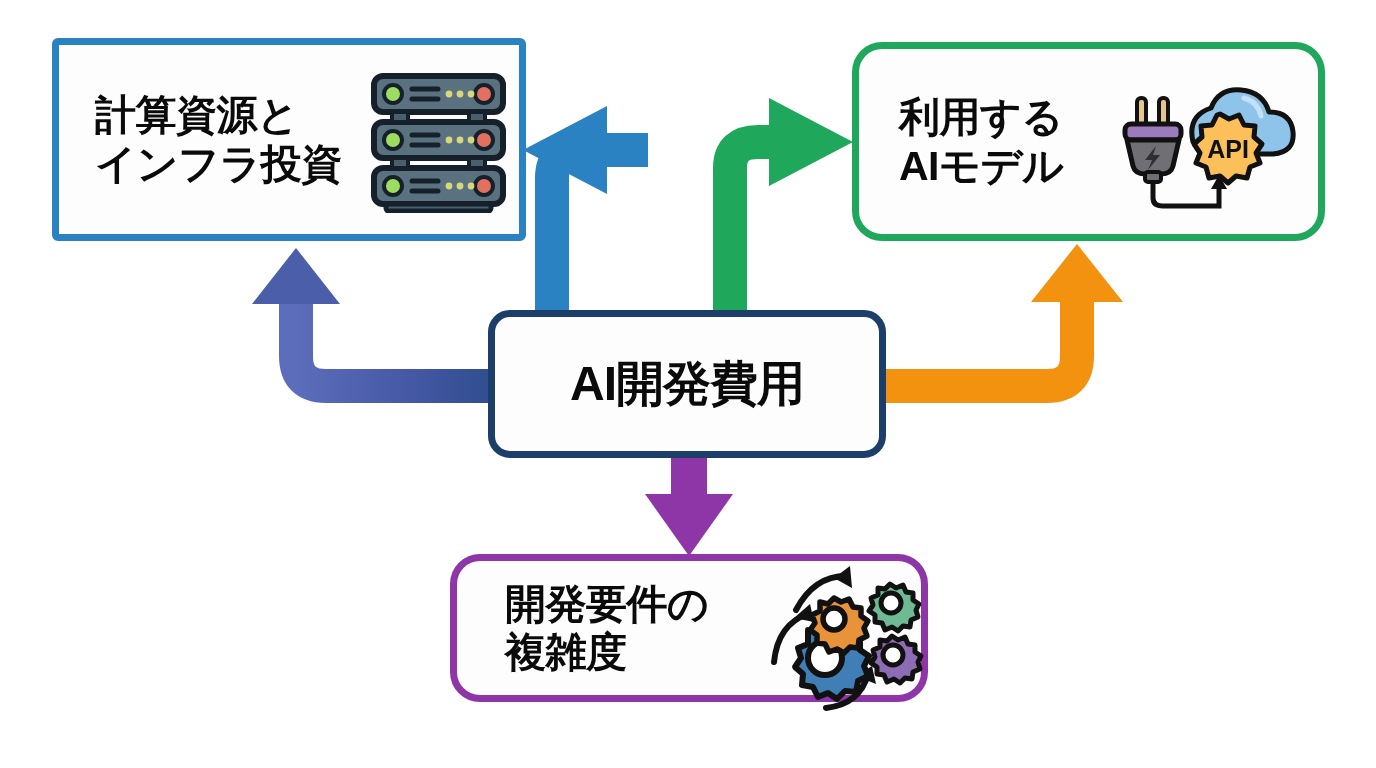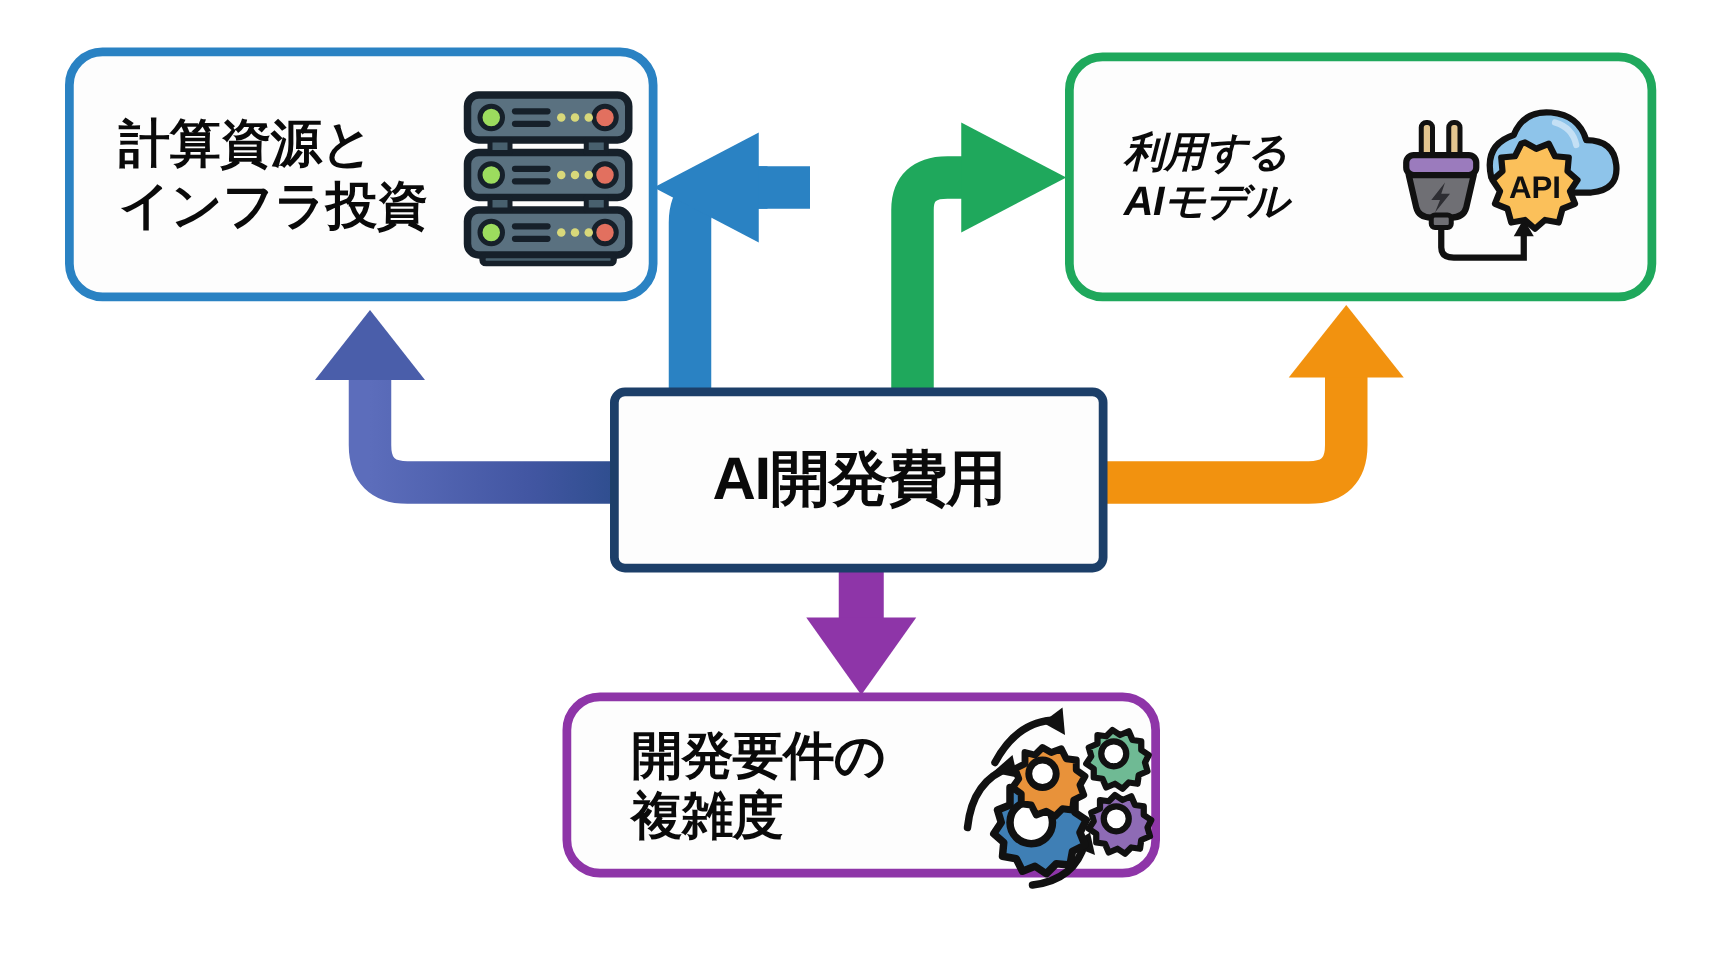--- a/index.html
+++ b/index.html
@@ -39,35 +39,35 @@
   .node-label {
     font-weight: bold;
     color: #0a0a0a;
     line-height: 1.18;
     white-space: pre-line;
     letter-spacing: -0.5px;
   }
   #box-compute {
     left: 52px; top: 38px; width: 474px; height: 203px;
     border: 7px solid #2a82c3;
-    border-radius: 30px;
+    border-radius: 6px;
     padding-left: 36px;
   }
   #box-compute .node-label { font-size: 41px; }
   #box-aimodel {
     left: 852px; top: 42px; width: 473px; height: 199px;
     border: 7px solid #1fa85c;
     border-radius: 30px;
     padding-left: 40px;
   }
-  #box-aimodel .node-label { font-size: 33px; font-style: italic; }
+  #box-aimodel .node-label { font-size: 41px; }
   #box-center {
     left: 488px; top: 310px; width: 398px; height: 148px;
     border: 7px solid #1c3f69;
-    border-radius: 12px;
+    border-radius: 22px;
     justify-content: center;
     padding-left: 0;
   }
   #box-center .node-label { font-size: 48px; letter-spacing: -1px; }
   #box-complexity {
     left: 450px; top: 554px; width: 478px; height: 148px;
     border: 7px solid #8e35a8;
     border-radius: 30px;
     padding-left: 48px;
   }

